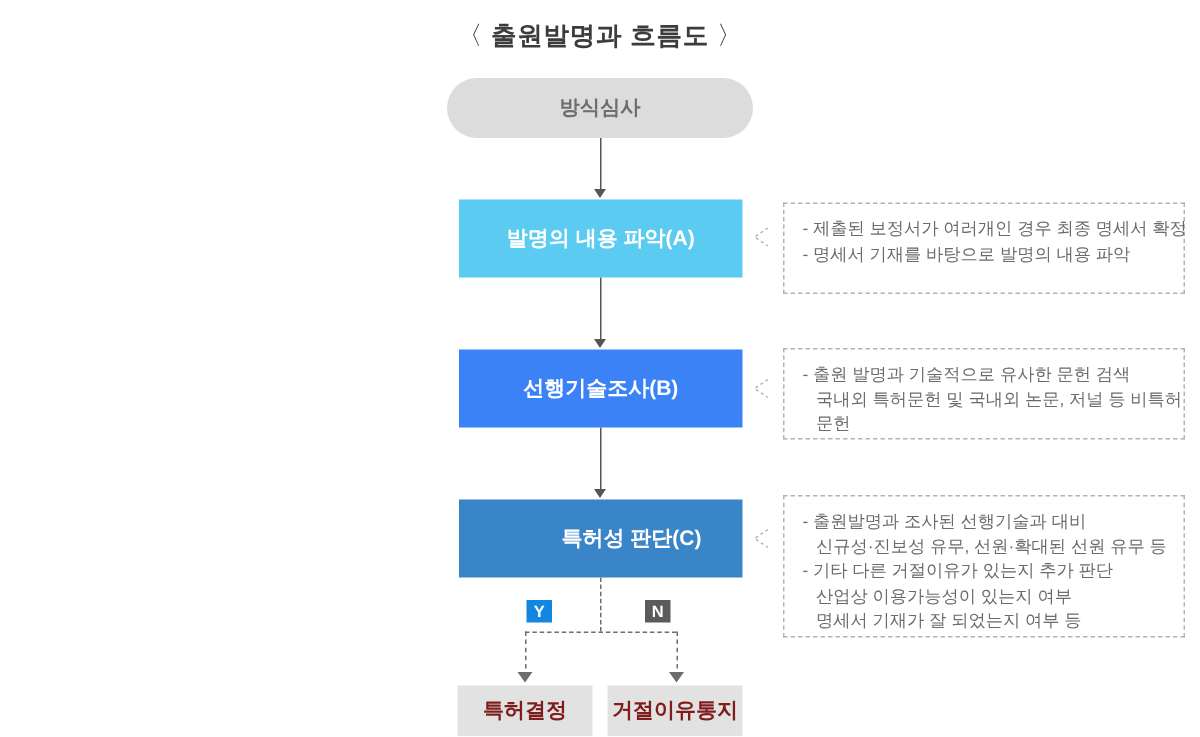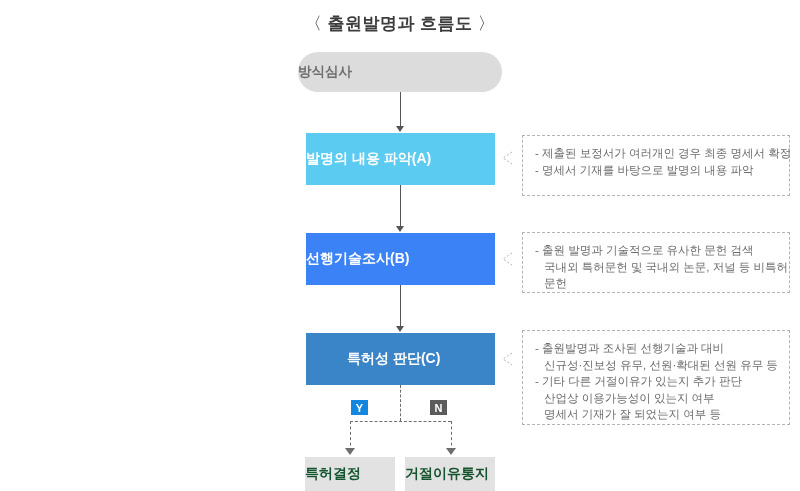--- a/index.html
+++ b/index.html
@@ -31,38 +31,39 @@
     color: #3c3c3c;
     letter-spacing: 0.5px;
   }
   .title .bracket { font-weight: normal; color: #3c3c3c; }
 
   
   .node {
     position: absolute;
     display: flex;
     align-items: center;
+    justify-content: center;
     text-align: center;
     box-sizing: border-box;
     font-weight: bold;
     line-height: 1.25;
   }
   .node-start {
     background: #dcdcdc;
     border-radius: 22px;
     color: #6e6e6e;
     font-size: 13.5px;
   }
   .node-blue {
     color: #ffffff;
     font-size: 14px;
   }
   .node-result {
     background: #e2e2e2;
-    color: #14532d;
+    color: #7f1d1d;
     font-size: 14px;
   }
 
   
   .conn {
     position: absolute;
     width: 1px;
     background: #555555;
   }
   .arrowhead {

